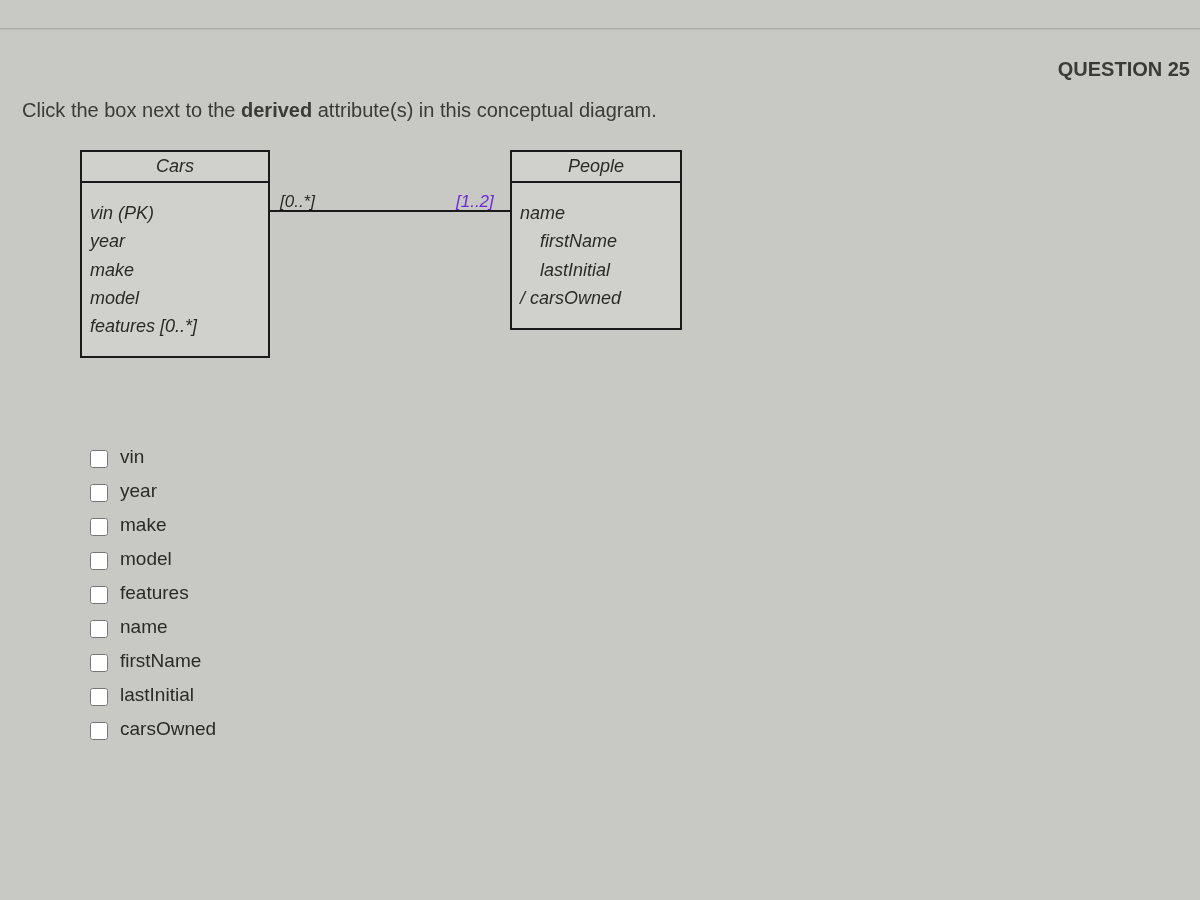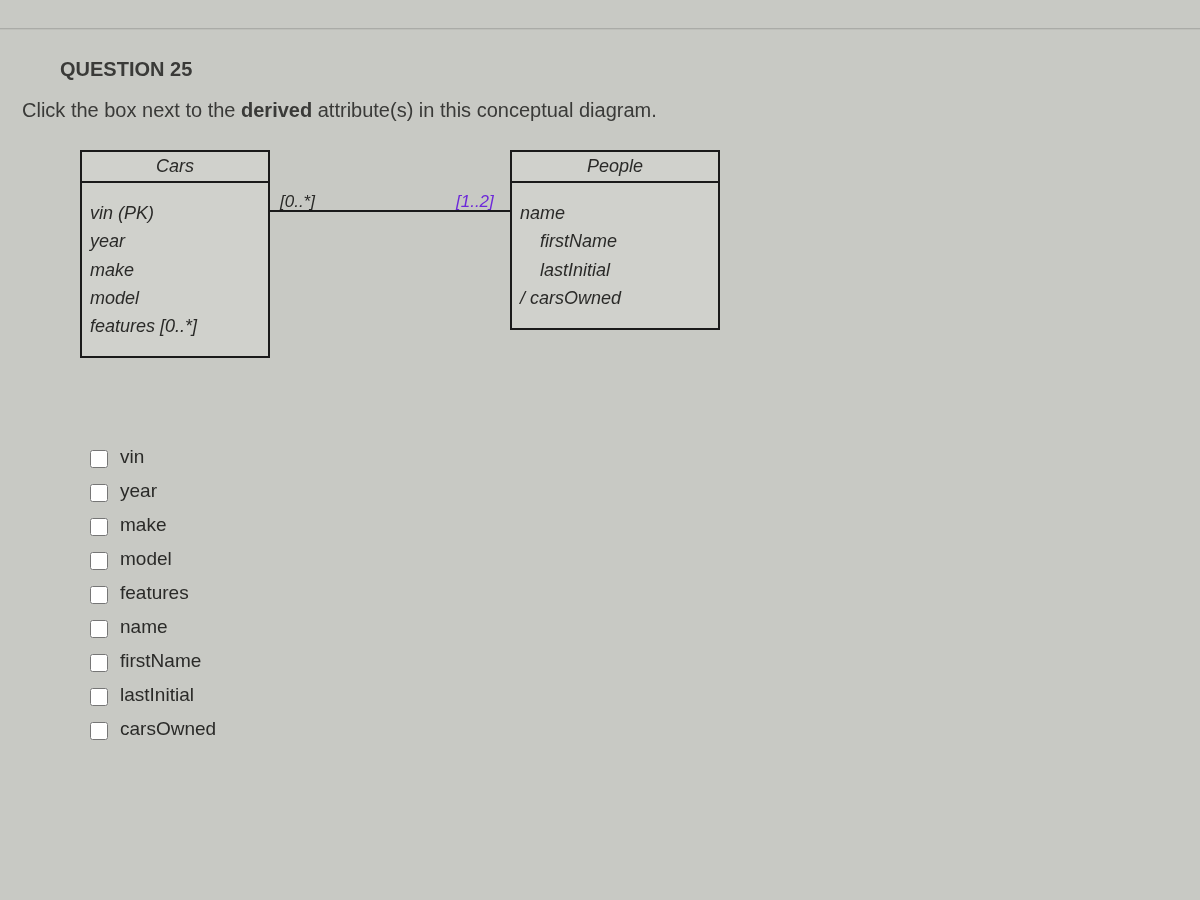--- a/index.html
+++ b/index.html
@@ -23,20 +23,21 @@
       left: 0;
       right: 0;
       height: 2px;
       background: linear-gradient(to bottom, rgba(0,0,0,0.2), rgba(0,0,0,0));
     }
     .question-header {
       font-weight: bold;
       font-size: 20px;
       color: #3a3a38;
       padding: 18px 0 18px 50px;
+      text-align: right;
     }
     .question-text {
       font-size: 20px;
       color: #3a3a38;
       padding: 0 0 28px 12px;
     }
     .question-text .bold { font-weight: bold; }
     .indent-block {
       padding-left: 70px;
     }
@@ -69,21 +70,21 @@
     }
     .uml-attr.sub { padding-left: 28px; }
     .cars-box {
       left: 0;
       top: 0;
       width: 190px;
     }
     .people-box {
       left: 430px;
       top: 0;
-      width: 210px;
+      width: 172px;
     }
     .assoc-line {
       position: absolute;
       top: 60px;
       left: 190px;
       width: 240px;
       height: 2px;
       background: #1a1a1a;
     }
     .mult-left {

